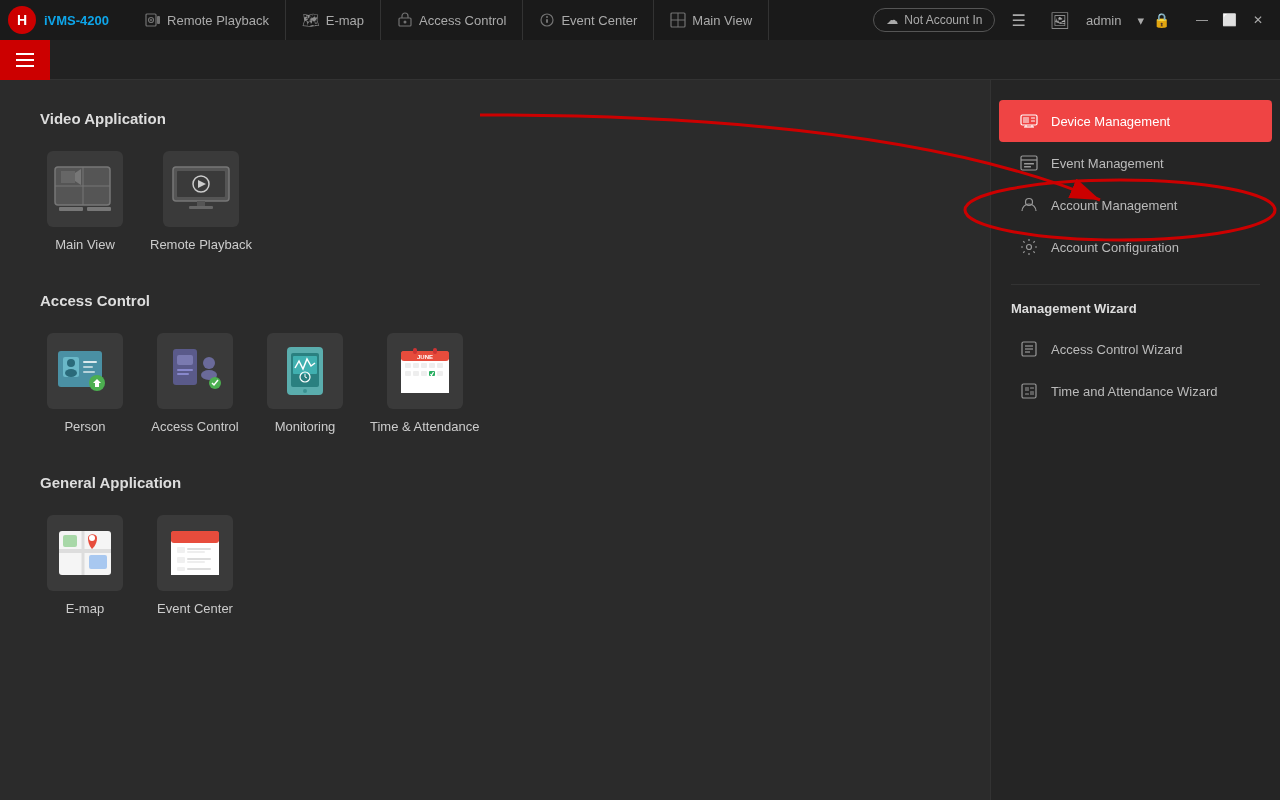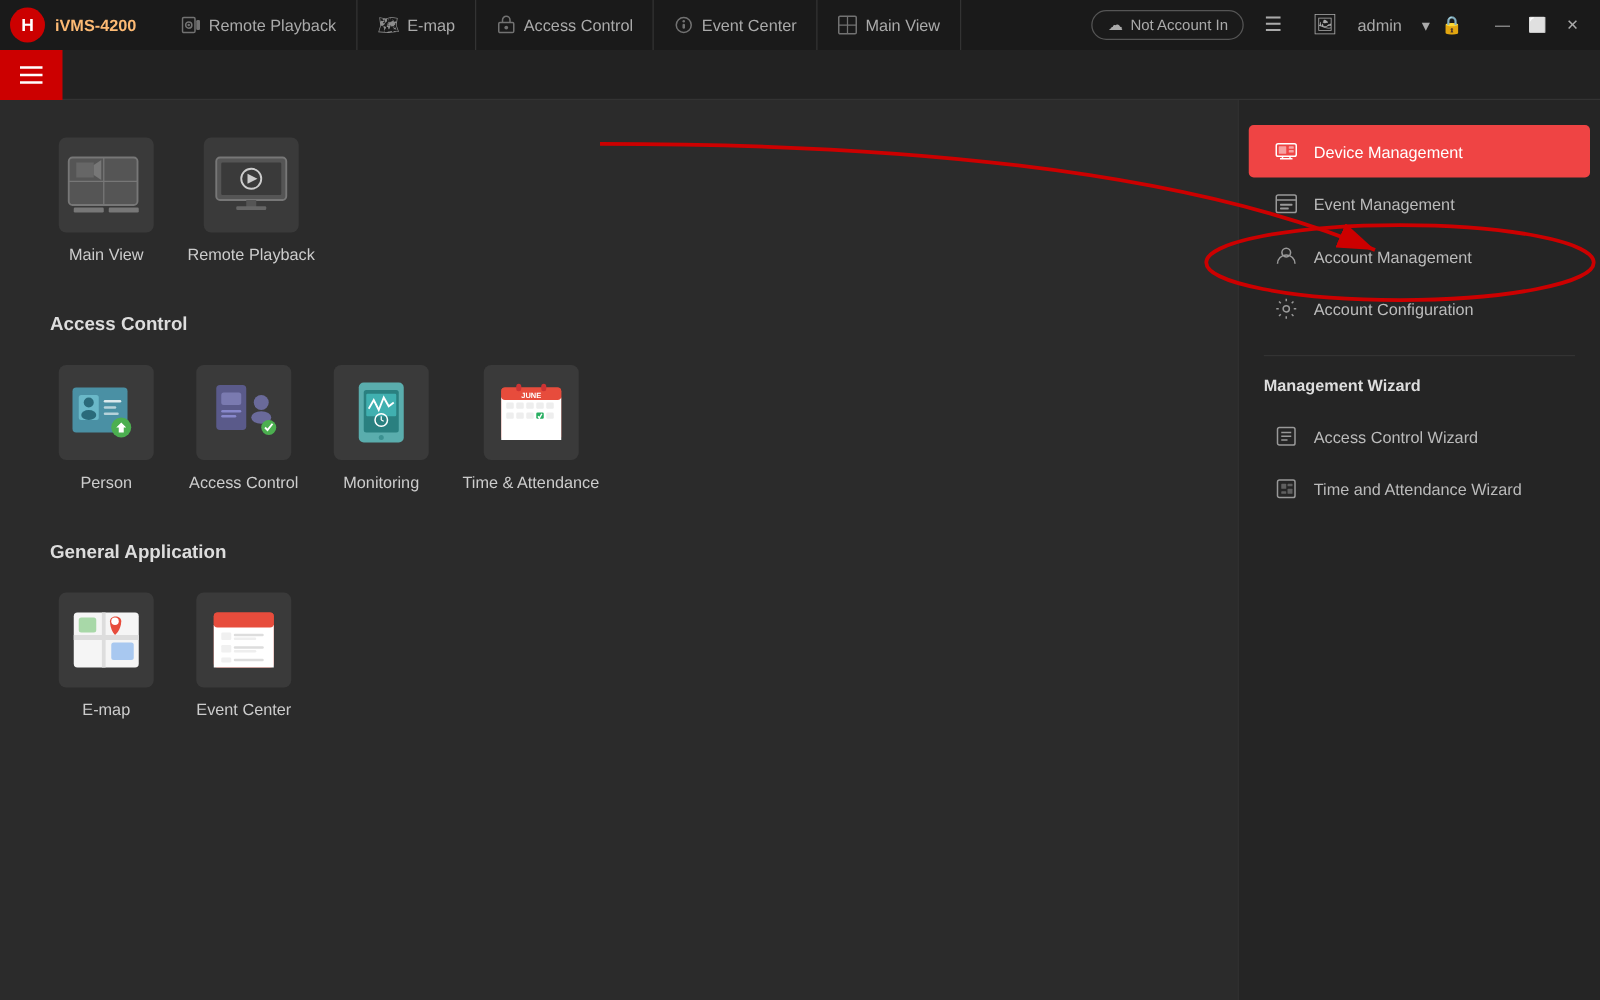--- a/index.html
+++ b/index.html
@@ -30,21 +30,21 @@
       border-radius: 50%;
       display: flex;
       align-items: center;
       justify-content: center;
       color: white;
       font-size: 14px;
       font-weight: bold;
       flex-shrink: 0;
     }
     .app-title {
-      color: #fdba74;
+      color: #0ea5e9;
       font-size: 13px;
       font-weight: 600;
       margin-right: 12px;
     }
     .title-bar-nav {
       display: flex;
       align-items: center;
       gap: 0;
       flex: 1;
     }
@@ -383,20 +383,21 @@
 
   <path d="M 480 35 Q 900 35 1100 120" stroke="#cc0000" stroke-width="3" fill="none" marker-end="url(#arrowhead)"></path>
 
   <ellipse cx="1120" cy="130" rx="155" ry="30" fill="none" stroke="#cc0000" stroke-width="3"></ellipse>
 </svg>
 
 <div class="main-content">
 
   <div class="left-panel">
 
+    <div class="section-title">Video Application</div>
     <div class="icon-grid">
 
       <div class="app-icon-item">
         <div class="icon-box icon-main-view">
           <svg width="64" height="60" viewBox="0 0 64 60">
             <rect x="2" y="8" width="55" height="38" rx="3" fill="#555"></rect>
             <rect x="2" y="8" width="55" height="38" rx="3" fill="none" stroke="#777" stroke-width="1.5"></rect>
             <line x1="2" y1="27" x2="57" y2="27" stroke="#777" stroke-width="1"></line>
             <line x1="30" y1="8" x2="30" y2="46" stroke="#777" stroke-width="1"></line>
             <rect x="6" y="48" width="24" height="4" rx="1" fill="#777"></rect>

